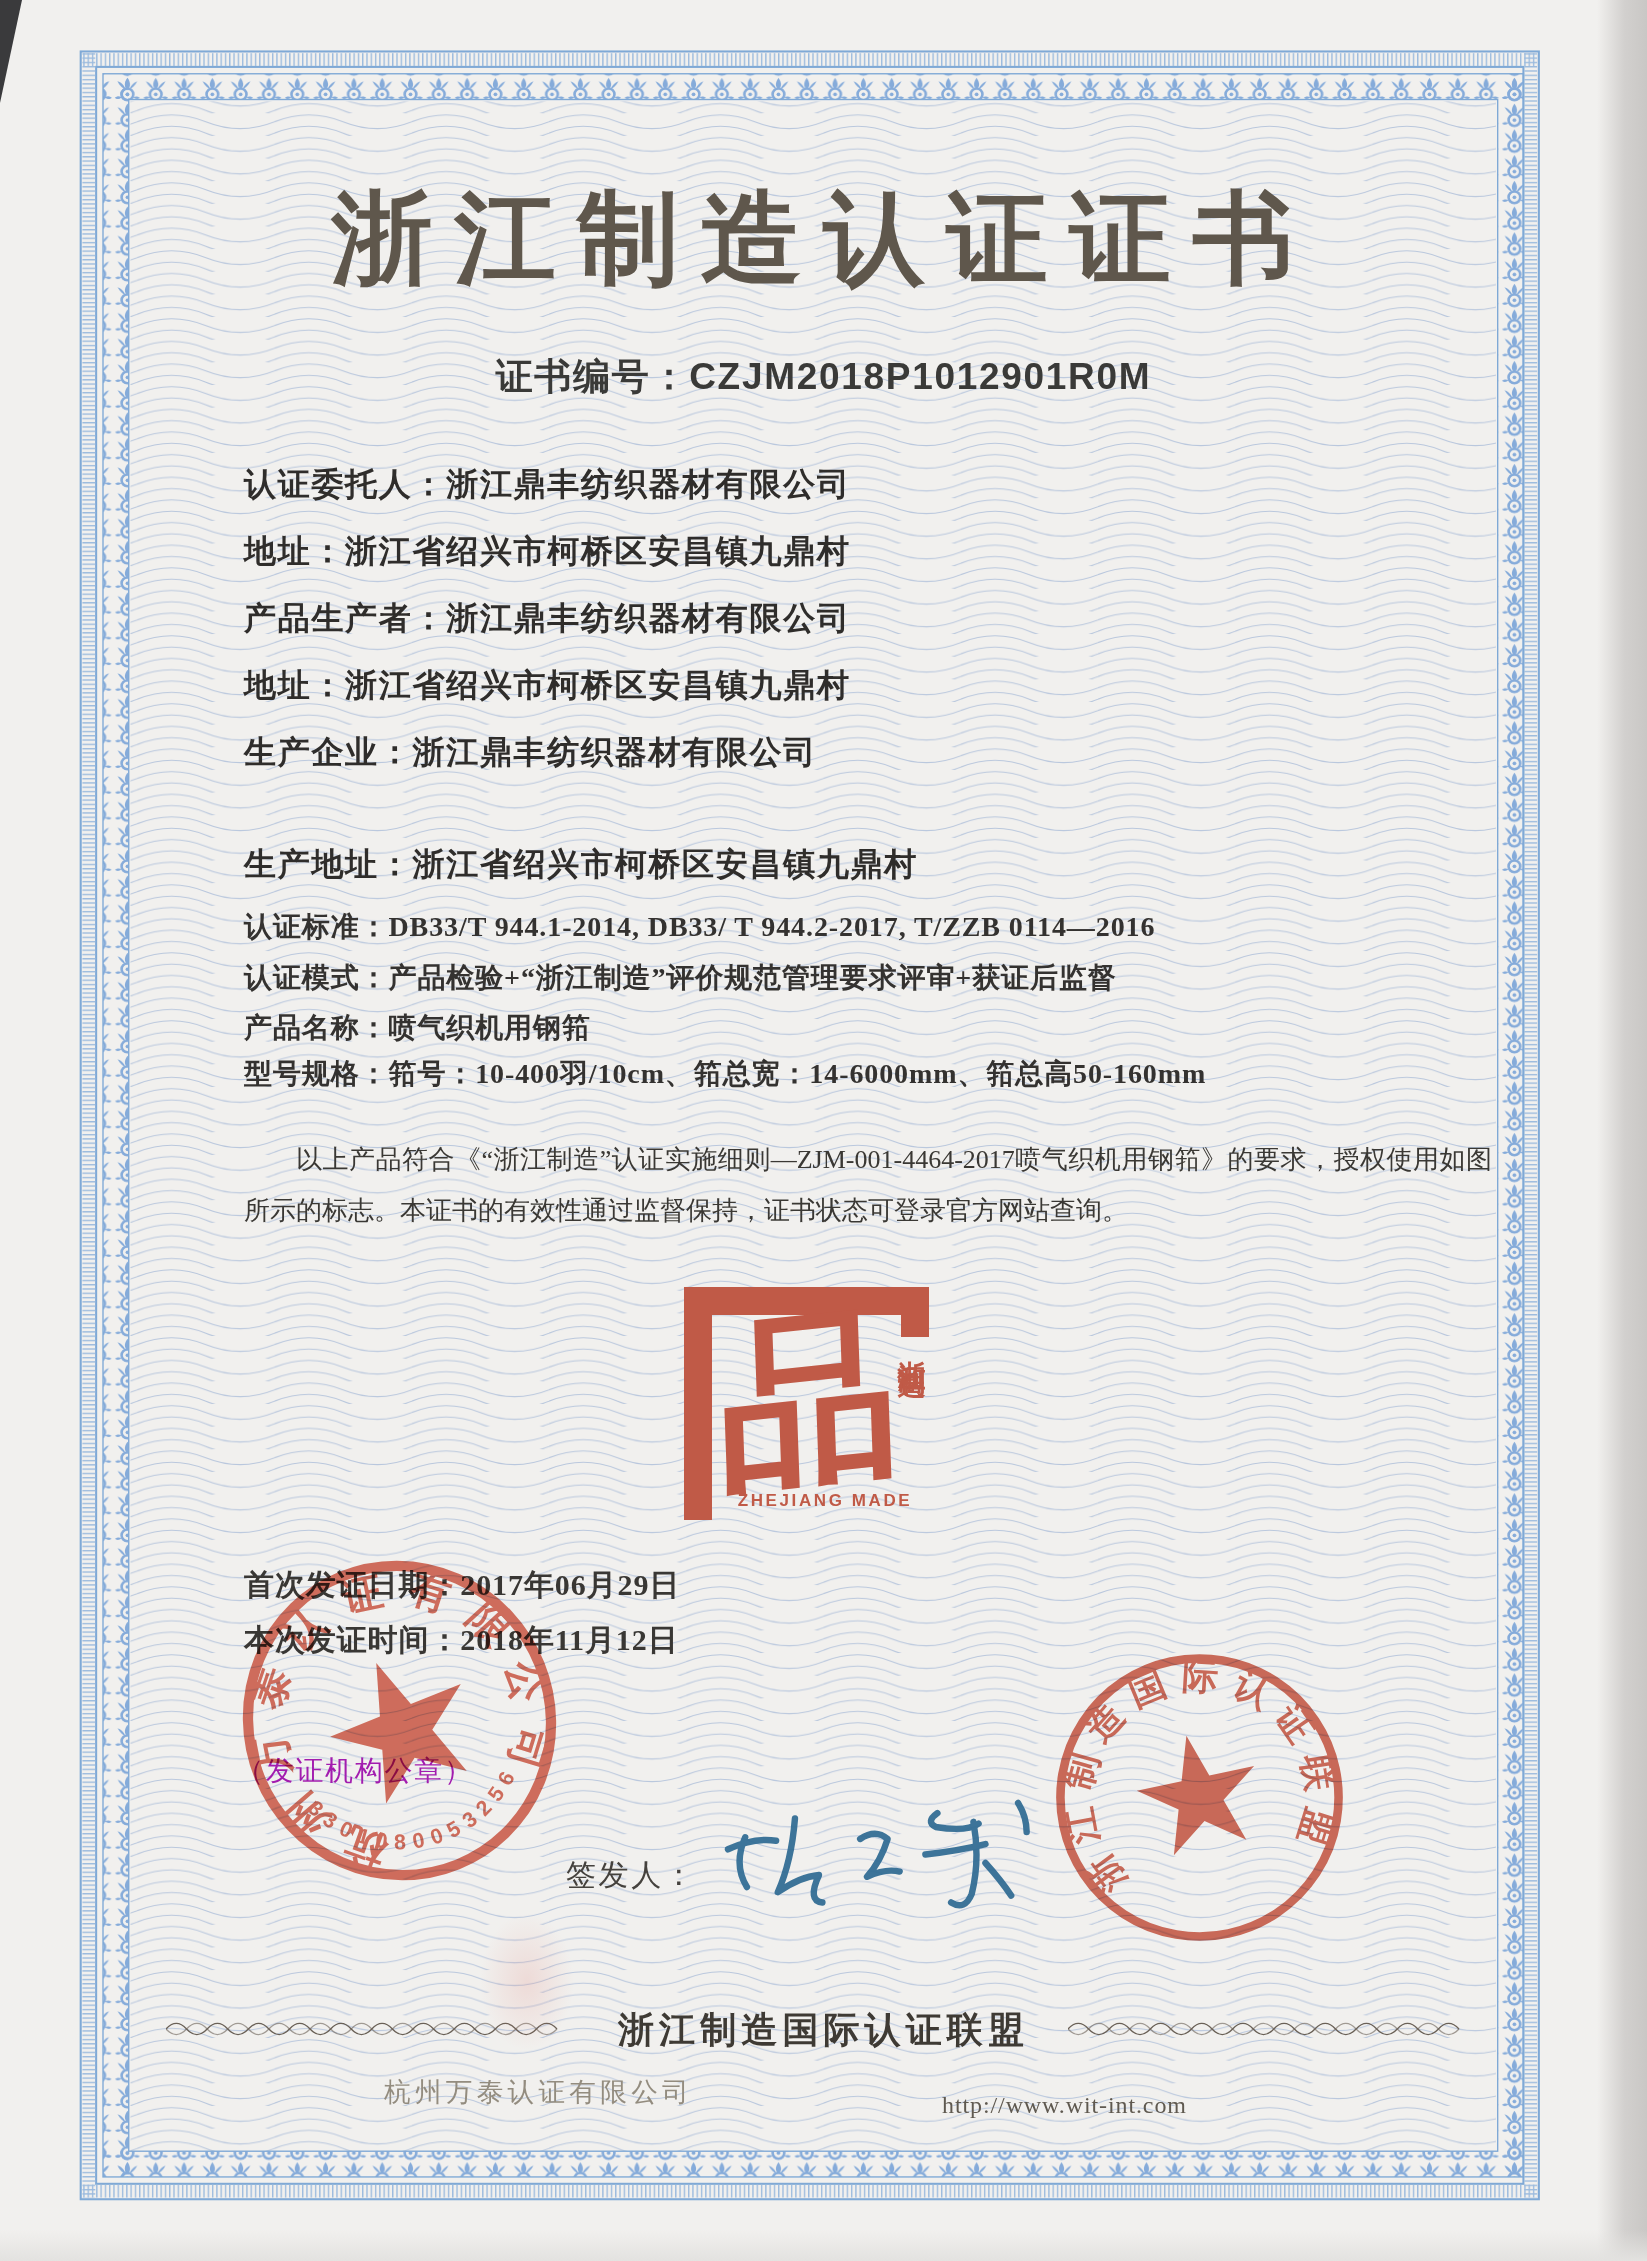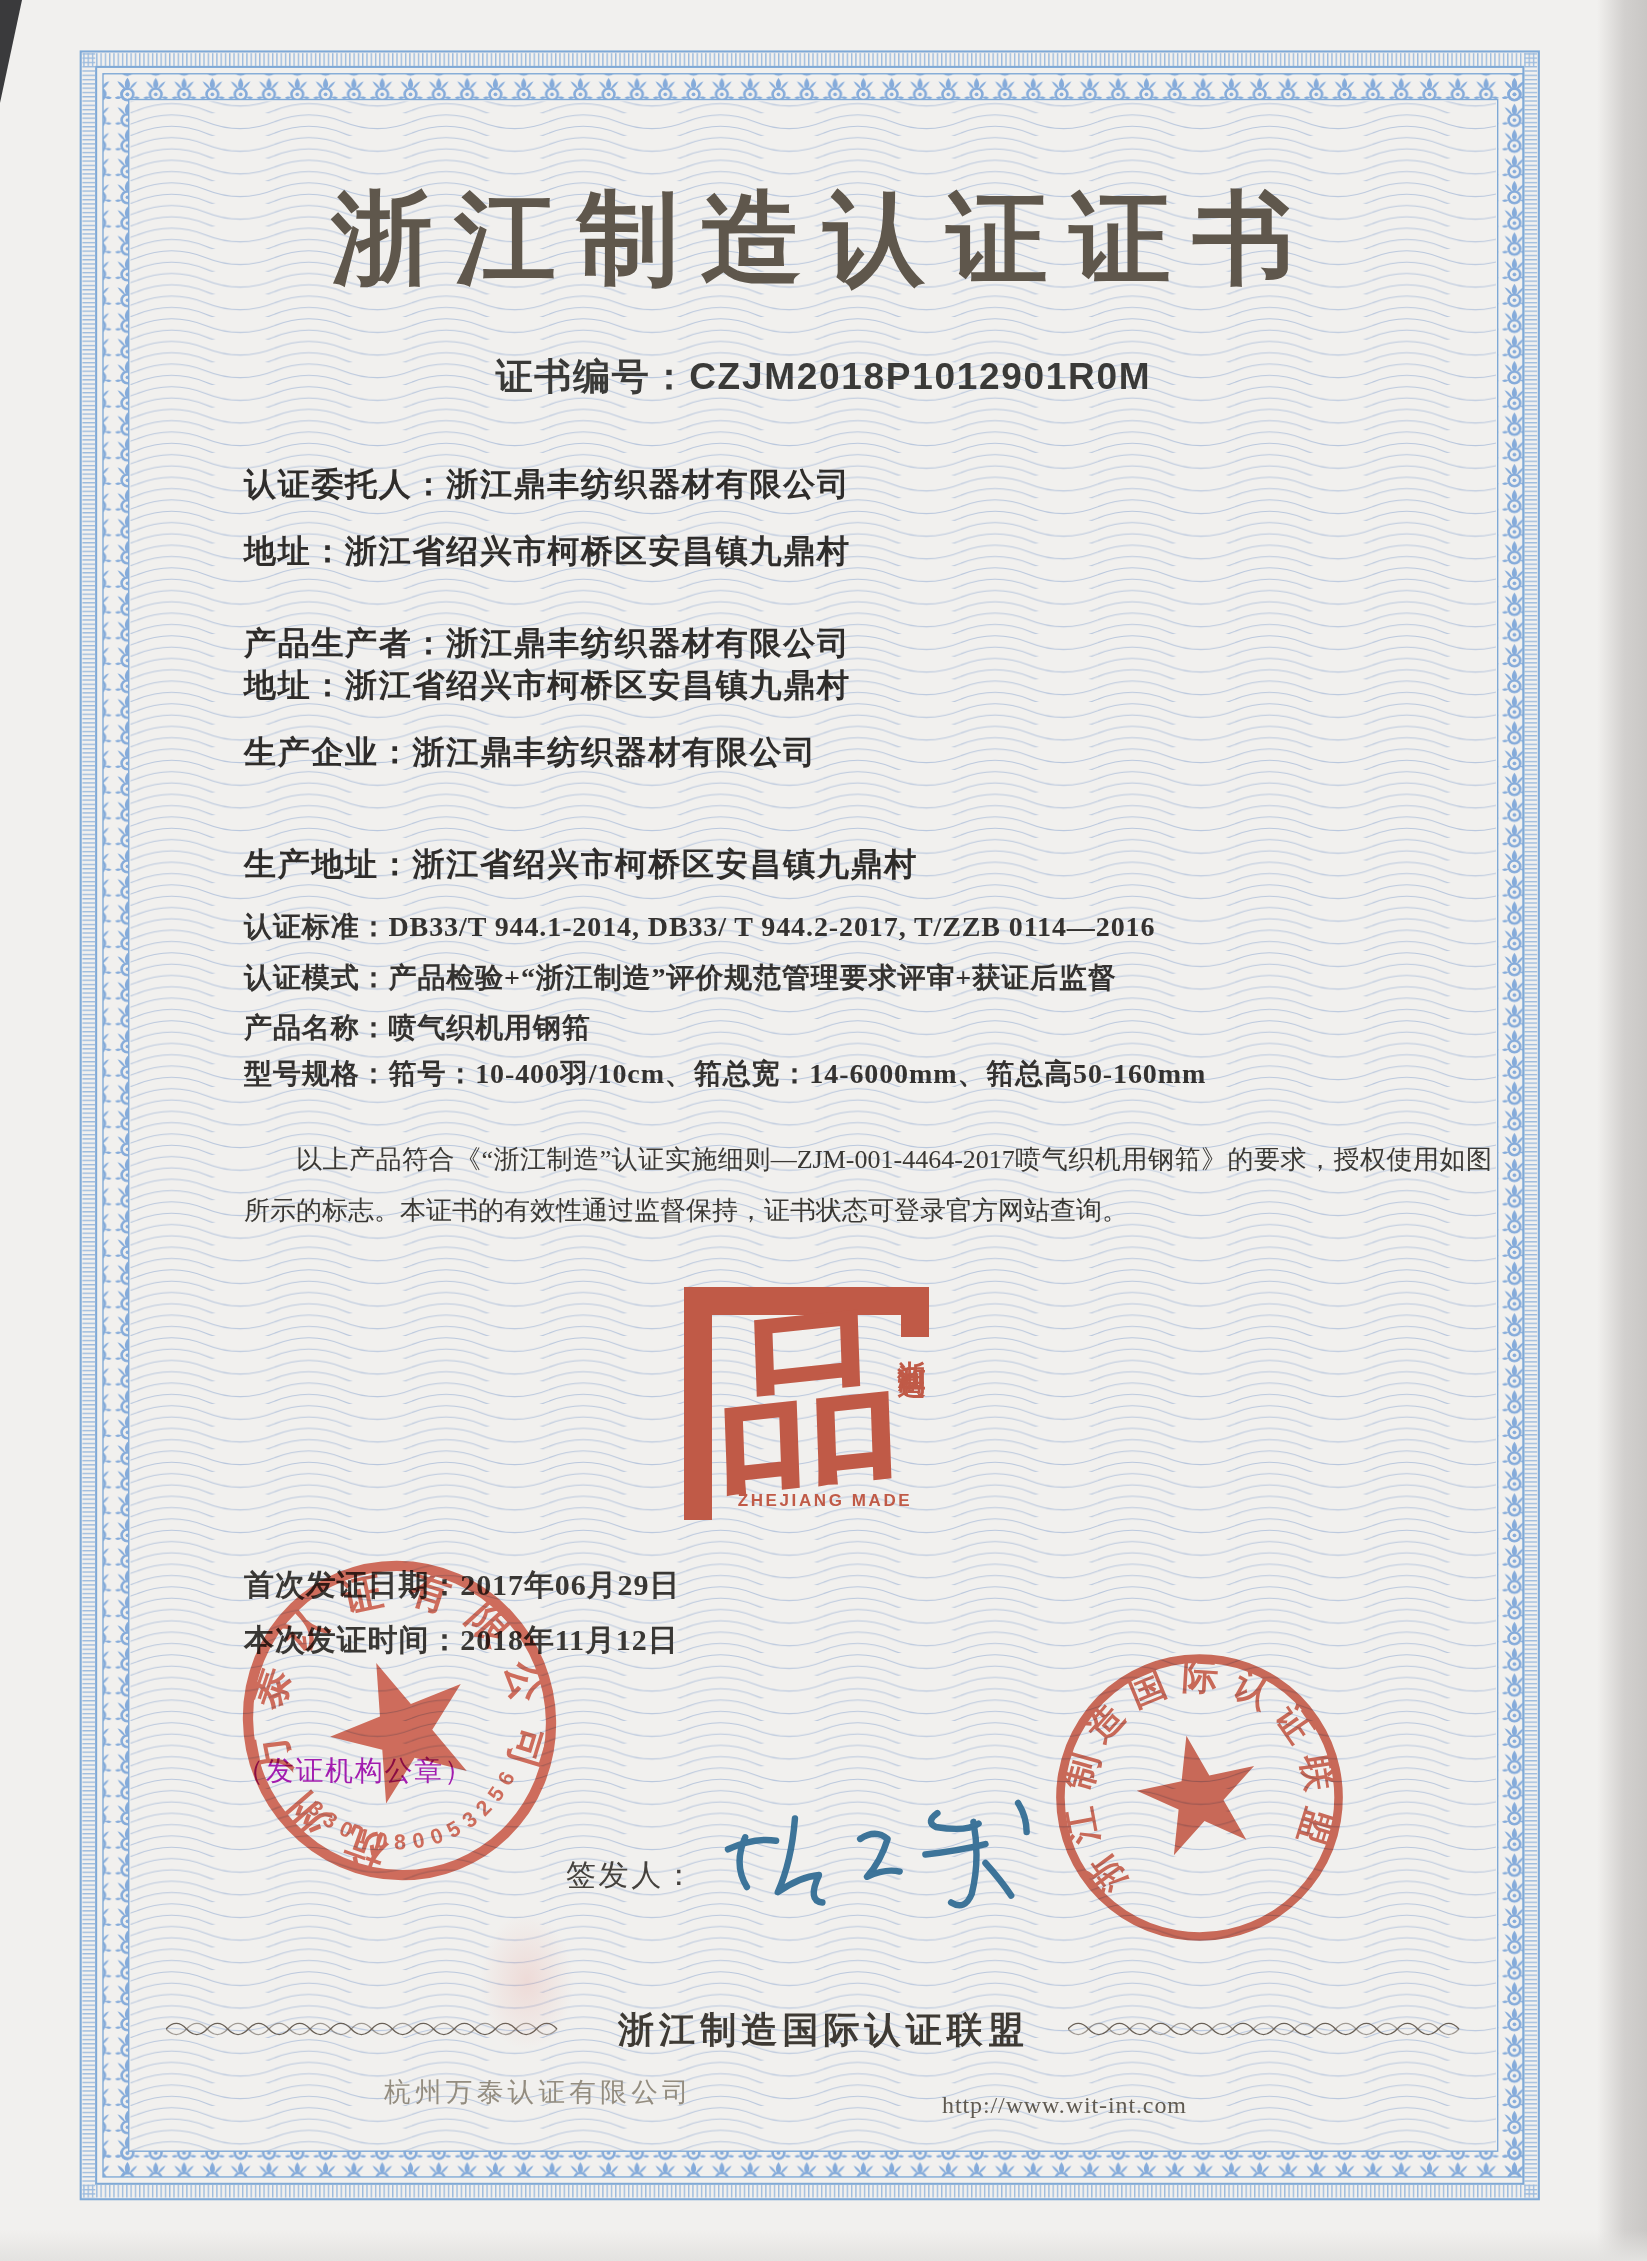--- a/index.html
+++ b/index.html
@@ -92,21 +92,21 @@
     <rect x="150" y="116" width="1596" height="2392" fill="none" stroke="#7fa9d6" stroke-width="1.6"></rect>
   </svg>
 
   <div class="abs title">浙江制造认证证书</div>
   <div class="abs certno">
     <span>证书编号：</span><span>CZJM2018P1012901R0M</span>
   </div>
 
   <div class="abs bodyline" style="top:463px;">认证委托人：浙江鼎丰纺织器材有限公司</div>
   <div class="abs bodyline" style="top:530px;">地址：浙江省绍兴市柯桥区安昌镇九鼎村</div>
-  <div class="abs bodyline" style="top:622px;">产品生产者：浙江鼎丰纺织器材有限公司</div>
+  <div class="abs bodyline" style="top:597px;">产品生产者：浙江鼎丰纺织器材有限公司</div>
   <div class="abs bodyline" style="top:664px;">地址：浙江省绍兴市柯桥区安昌镇九鼎村</div>
   <div class="abs bodyline" style="top:731px;">生产企业：浙江鼎丰纺织器材有限公司</div>
   <div class="abs bodyline" style="top:843px;">生产地址：浙江省绍兴市柯桥区安昌镇九鼎村</div>
 
   <div class="abs detline" style="top:908px;">认证标准：DB33/T 944.1-2014, DB33/ T 944.2-2017, T/ZZB 0114—2016</div>
   <div class="abs detline" style="top:959px;">认证模式：产品检验+“浙江制造”评价规范管理要求评审+获证后监督</div>
   <div class="abs detline" style="top:1009px;">产品名称：喷气织机用钢筘</div>
   <div class="abs detline" style="top:1055px;">型号规格：筘号：10-400羽/10cm、筘总宽：14-6000mm、筘总高50-160mm</div>
 
   <div class="abs para">以上产品符合《“浙江制造”认证实施细则—ZJM-001-4464-2017喷气织机用钢筘》的要求，授权使用如图所示的标志。本证书的有效性通过监督保持，证书状态可登录官方网站查询。</div>

